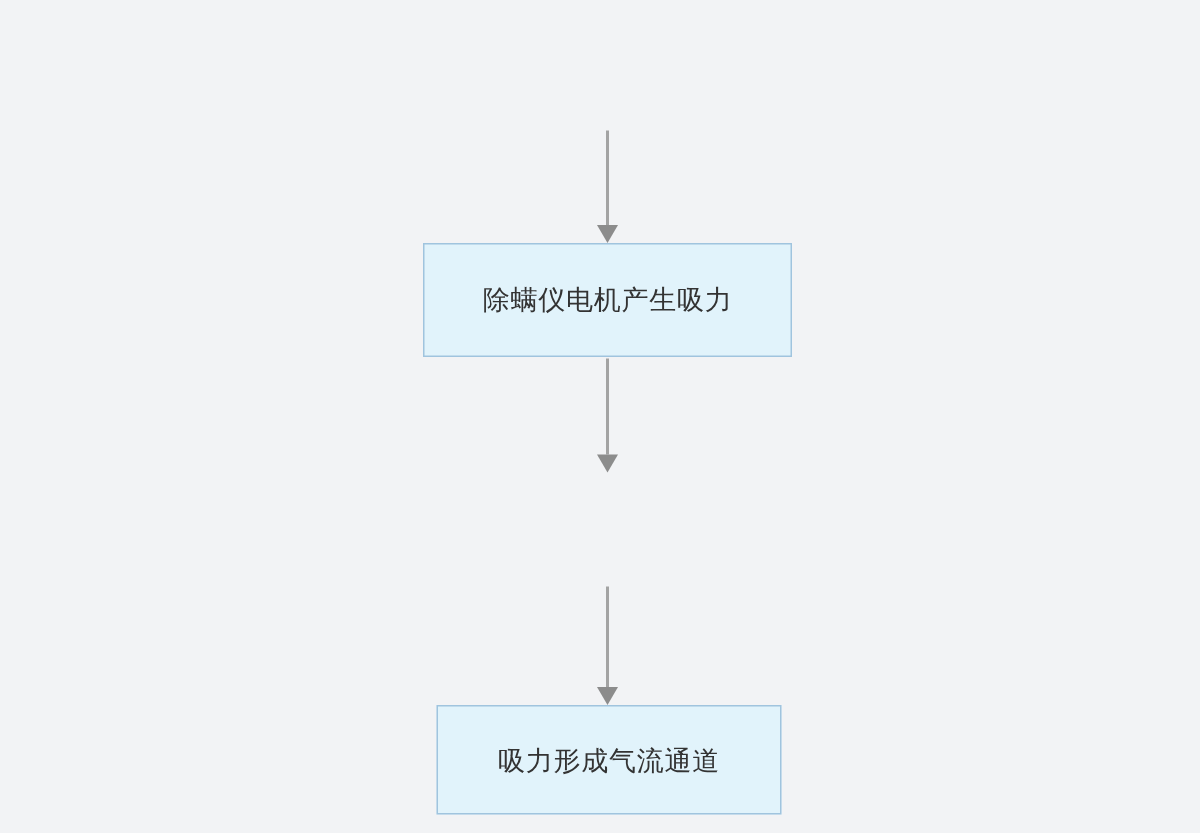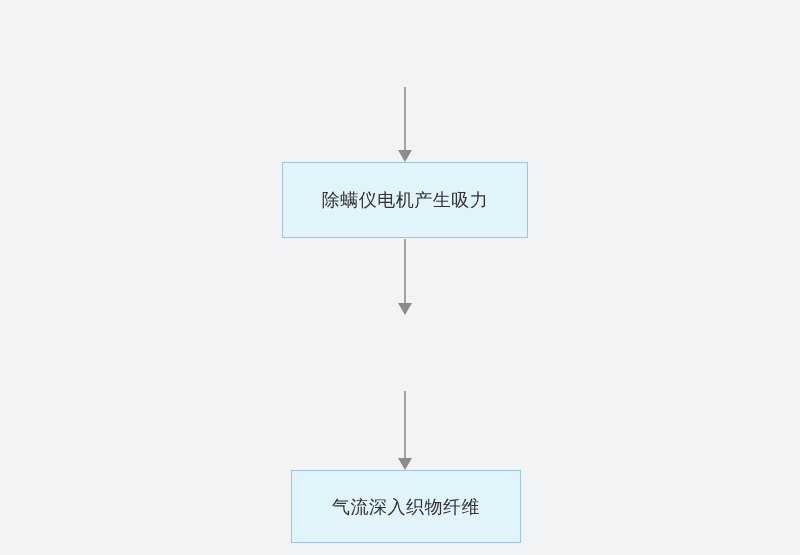--- a/index.html
+++ b/index.html
@@ -73,16 +73,16 @@
   </div>
 
   <div class="connector-line line-2"></div>
   <div class="arrow-head head-2"></div>
 
 
   <div class="connector-line line-3"></div>
   <div class="arrow-head head-3"></div>
 
   <div class="flow-node node-4">
-    <span>气流深入织物纤维</span>
+    <span>吸力形成气流通道</span>
   </div>
 
 </div>
 
 </body></html>

